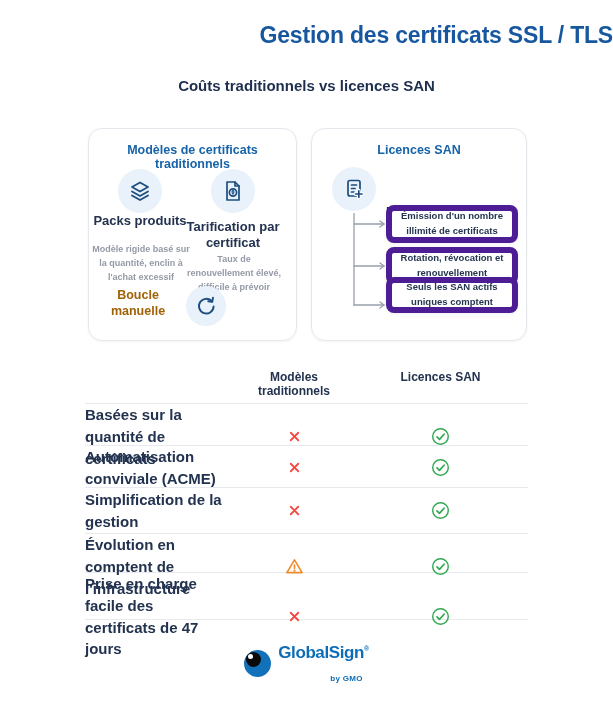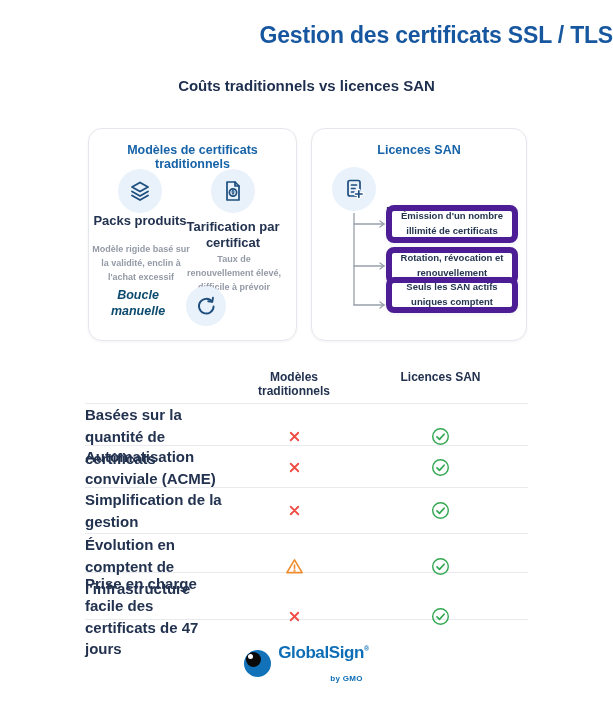--- a/index.html
+++ b/index.html
@@ -42,21 +42,21 @@
   .feat-label {
     position:absolute; text-align:center;
     font-size:13px; font-weight:700; color:#22324f; line-height:1.25;
   }
   .feat-desc {
     position:absolute; text-align:center;
     font-size:9px; font-weight:600; color:#949aa6; line-height:1.55;
   }
   .loop-label {
     position:absolute; text-align:center;
-    font-size:12.5px; font-weight:700; color:#0c4a6e; line-height:1.3;font-style:italic;
+    font-size:12.5px; font-weight:700; color:#a16207; line-height:1.3;
   }
   .refresh-circle {
     position:absolute; left:97px; top:157px; width:40px; height:40px;
     border-radius:50%; background:#e9f1fb;
     display:flex; align-items:center; justify-content:center;
   }
 
   
   .fund-label {
     position:absolute; left:74px; top:51px; width:138px;
@@ -151,21 +151,21 @@
           <path d="M6 3 h8 l4 4 v14 h-12 z"></path>
           <path d="M14 3 v4 h4"></path>
           <circle cx="12" cy="13.5" r="3.6"></circle>
           <path d="M12 11.6 v3.8 M13.2 12.3 c0-.5-.5-.8-1.2-.8 s-1.2.3-1.2.8 .5.7 1.2.8 1.2.3 1.2.8 -.5.8-1.2.8 -1.2-.3-1.2-.8" stroke-width="0.9"></path>
         </svg>
       </div>
 
       <div class="feat-label" style="left:0; top:84px; width:102px;">Packs produits</div>
       <div class="feat-label" style="left:92px; top:90px; width:104px;">Tarification par certificat</div>
 
-      <div class="feat-desc" style="left:2px; top:114px; width:100px;">Modèle rigide basé sur la validité, enclin à l'achat excessif</div>
+      <div class="feat-desc" style="left:2px; top:114px; width:100px;">Modèle rigide basé sur la quantité, enclin à l'achat excessif</div>
       <div class="feat-desc" style="left:94px; top:124px; width:102px;">Taux de renouvellement élevé, difficile à prévoir</div>
 
       <div class="loop-label" style="left:4px; top:158px; width:90px;">Boucle manuelle</div>
       <div class="refresh-circle">
         <svg width="22" height="22" viewBox="0 0 24 24" fill="none" stroke="#1d4e7e" stroke-width="2" stroke-linecap="round" stroke-linejoin="round">
           <path d="M18.6 7.2 A8 8 0 1 0 20.3 12.4"></path>
           <polyline points="19.6,3 18.9,7.5 14.4,6.8"></polyline>
         </svg>
       </div>
     </div>

